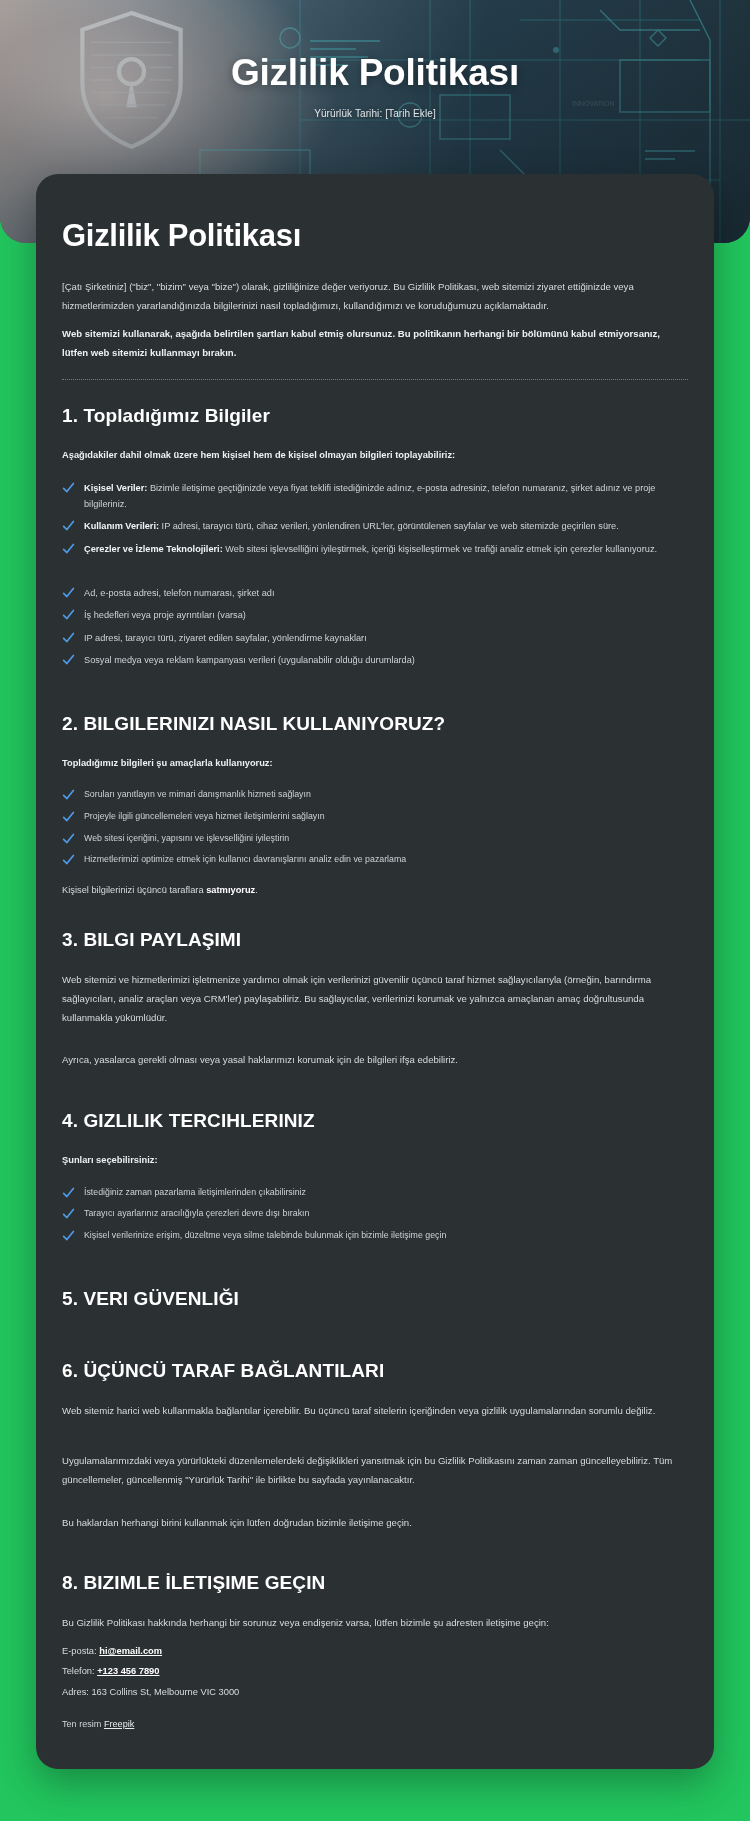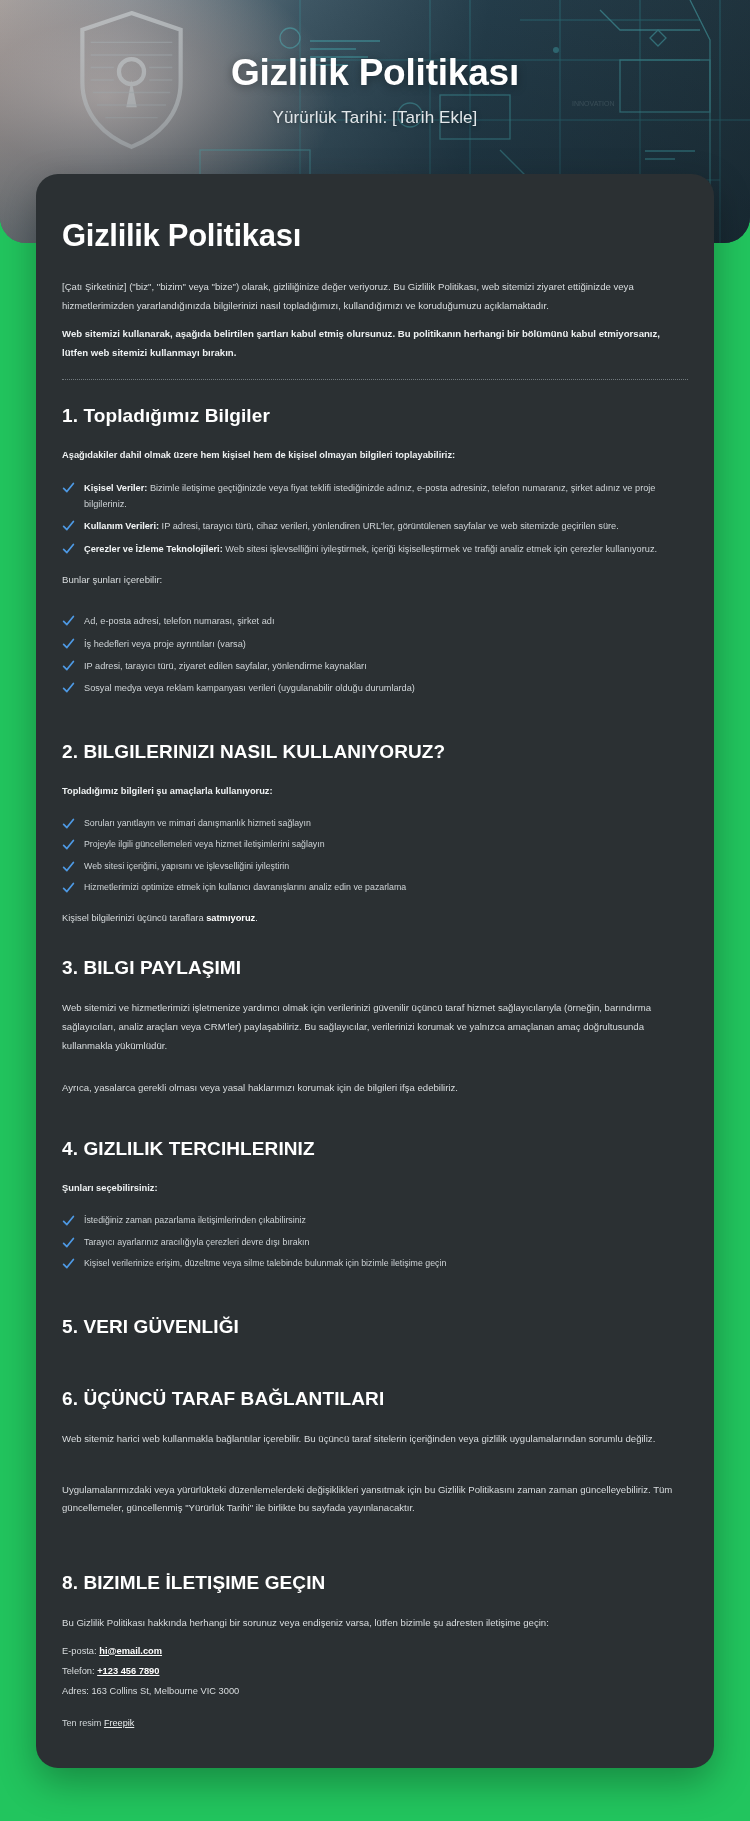--- a/index.html
+++ b/index.html
@@ -56,21 +56,21 @@
     margin:0;
     font-size:37px;
     line-height:1.15;
     font-weight:bold;
     color:#ffffff;
     letter-spacing:-0.2px;
     text-shadow:0 2px 10px rgba(0,0,0,0.35);
   }
   .hero-sub{
     margin:13px 0 4px 0;
-    font-size:17px;
+    font-size:10px;
     color:#e3e7ea;
     font-weight:normal;
     letter-spacing:.1px;
     text-shadow:0 1px 5px rgba(0,0,0,0.35);
   }
 
   
   .card{
     position:absolute;
     left:36px; top:174px;
@@ -283,21 +283,20 @@
           <b>Kullanım Verileri:</b><span> IP adresi, tarayıcı türü, cihaz verileri, yönlendiren URL'ler, görüntülenen sayfalar ve web sitemizde geçirilen süre.</span>
         </li>
         <li>
           <svg class="ck" viewBox="0 0 16 16">
               <path d="M2 9 L6 13 L14 3" fill="none" stroke="#4e9ae6" stroke-width="2.1" stroke-linecap="round" stroke-linejoin="round"></path>
             </svg>
           <b>Çerezler ve İzleme Teknolojileri:</b><span> Web sitesi işlevselliğini iyileştirmek, içeriği kişiselleştirmek ve trafiği analiz etmek için çerezler kullanıyoruz.</span>
         </li>
       </ul>
 
-      <p class="body tight">Bunlar şunları içerebilir:</p>
       <div class="spacer-sm"></div>
       <ul class="checks lg">
         <li>
           <svg class="ck" viewBox="0 0 16 16">
               <path d="M2 9 L6 13 L14 3" fill="none" stroke="#4e9ae6" stroke-width="2.1" stroke-linecap="round" stroke-linejoin="round"></path>
             </svg>
           <span>Ad, e-posta adresi, telefon numarası, şirket adı</span>
         </li>
         <li>
           <svg class="ck" viewBox="0 0 16 16">
@@ -389,20 +388,21 @@
 
       <div class="spacer-lg"></div>
 
       <h2 class="sec">6. ÜÇÜNCÜ TARAF BAĞLANTILARI</h2>
       <p class="body">Web sitemiz harici web kullanmakla bağlantılar içerebilir. Bu üçüncü taraf sitelerin içeriğinden veya gizlilik uygulamalarından sorumlu değiliz.</p>
 
       <div class="spacer-md"></div>
 
       <p class="body">Uygulamalarımızdaki veya yürürlükteki düzenlemelerdeki değişiklikleri yansıtmak için bu Gizlilik Politikasını zaman zaman güncelleyebiliriz. Tüm güncellemeler, güncellenmiş "Yürürlük Tarihi" ile birlikte bu sayfada yayınlanacaktır.</p>
       <div class="spacer-sm"></div>
+      <p class="body">Bu haklardan herhangi birini kullanmak için lütfen doğrudan bizimle iletişime geçin.</p>
 
       <div class="spacer-lg"></div>
 
       <h2 class="sec">8. BIZIMLE İLETIŞIME GEÇIN</h2>
       <p class="body">Bu Gizlilik Politikası hakkında herhangi bir sorunuz veya endişeniz varsa, lütfen bizimle şu adresten iletişime geçin:</p>
 
       <p class="contact-line"><span>E-posta: </span><a href="#">hi@email.com</a></p>
       <p class="contact-line"><span>Telefon: </span><a href="#">+123 456 7890</a></p>
       <p class="contact-line"><span>Adres: </span><span>163 Collins St, Melbourne VIC 3000</span></p>
 

